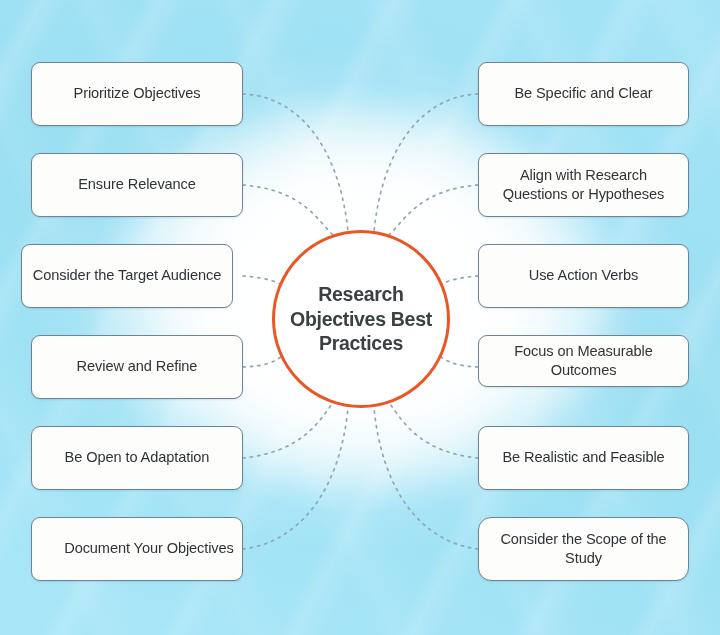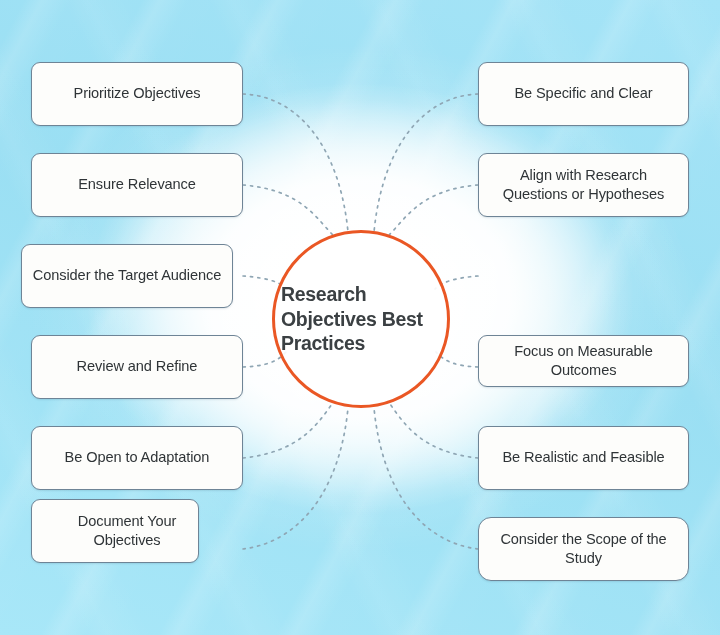--- a/index.html
+++ b/index.html
@@ -98,20 +98,21 @@
     border-radius: 50%;
     background: rgba(255,255,255,0.90);
     display: flex;
     align-items: center;
     justify-content: center;
   }
   .center-label {
     font-size: 19.5px;
     font-weight: bold;
     color: #3b4043;
+    text-align: center;
     line-height: 1.28;
     letter-spacing: -0.3px;
     width: 160px;
   }
 </style>
 </head>
 <body>
 
 <div id="canvas">
 
@@ -147,29 +148,32 @@
   </div>
   <div class="node" style="left:21px; top:244px; width:212px; height:64px;">
     <span>Consider the Target Audience</span>
   </div>
   <div class="node" style="left:31px; top:335px; width:212px; height:64px;">
     <span>Review and Refine</span>
   </div>
   <div class="node" style="left:31px; top:426px; width:212px; height:64px;">
     <span>Be Open to Adaptation</span>
   </div>
-  <div class="node" style="left:31px; top:499px; width:168px; height:64px;padding-left:32px;">
+  <div class="node" style="left:31px; top:517px; width:212px; height:64px;padding-left:32px;">
     <span>Document Your Objectives</span>
   </div>
 
   <div class="node" style="left:478px; top:62px; width:211px; height:64px;">
     <span>Be Specific and Clear</span>
   </div>
   <div class="node" style="left:478px; top:153px; width:211px; height:64px;">
     <span>Align with Research Questions or Hypotheses</span>
+  </div>
+  <div class="node" style="left:478px; top:244px; width:211px; height:64px;">
+    <span>Use Action Verbs</span>
   </div>
   <div class="node" style="left:478px; top:335px; width:211px; height:52px;">
     <span>Focus on Measurable Outcomes</span>
   </div>
   <div class="node" style="left:478px; top:426px; width:211px; height:64px;">
     <span>Be Realistic and Feasible</span>
   </div>
   <div class="node" style="left:478px; top:517px; width:211px; height:64px;border-radius:13px;">
     <span>Consider the Scope of the Study</span>
   </div>

